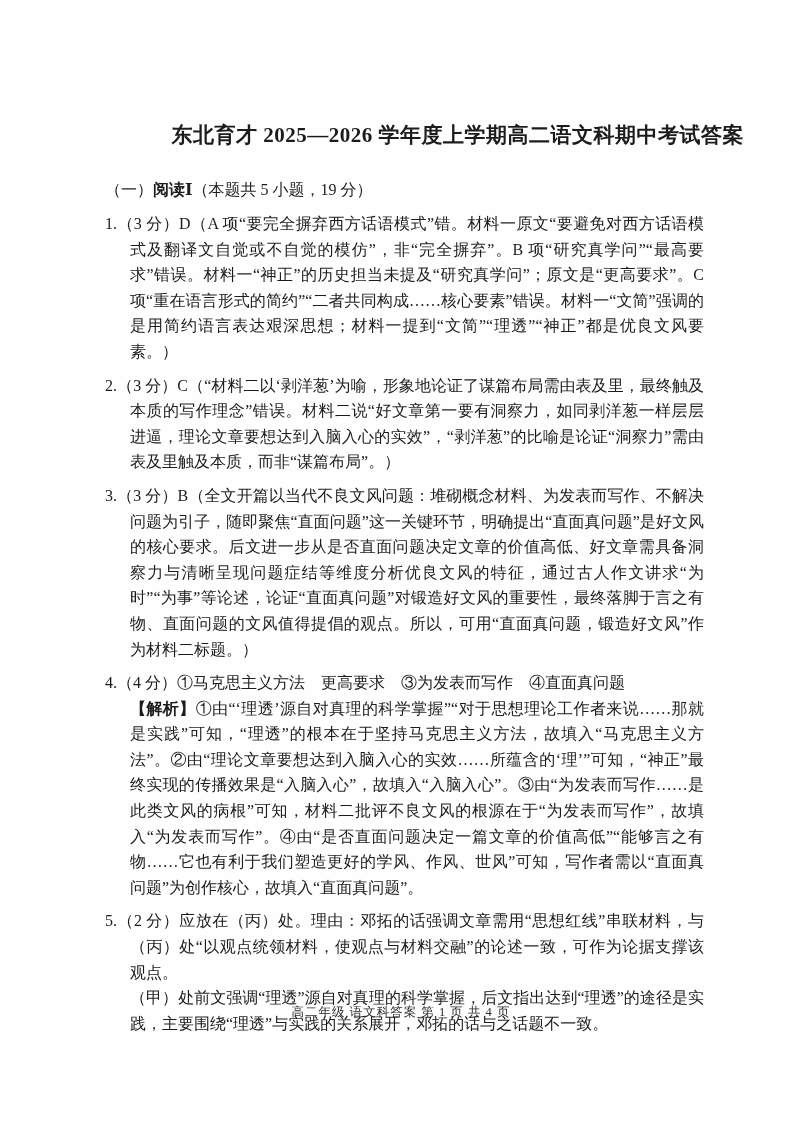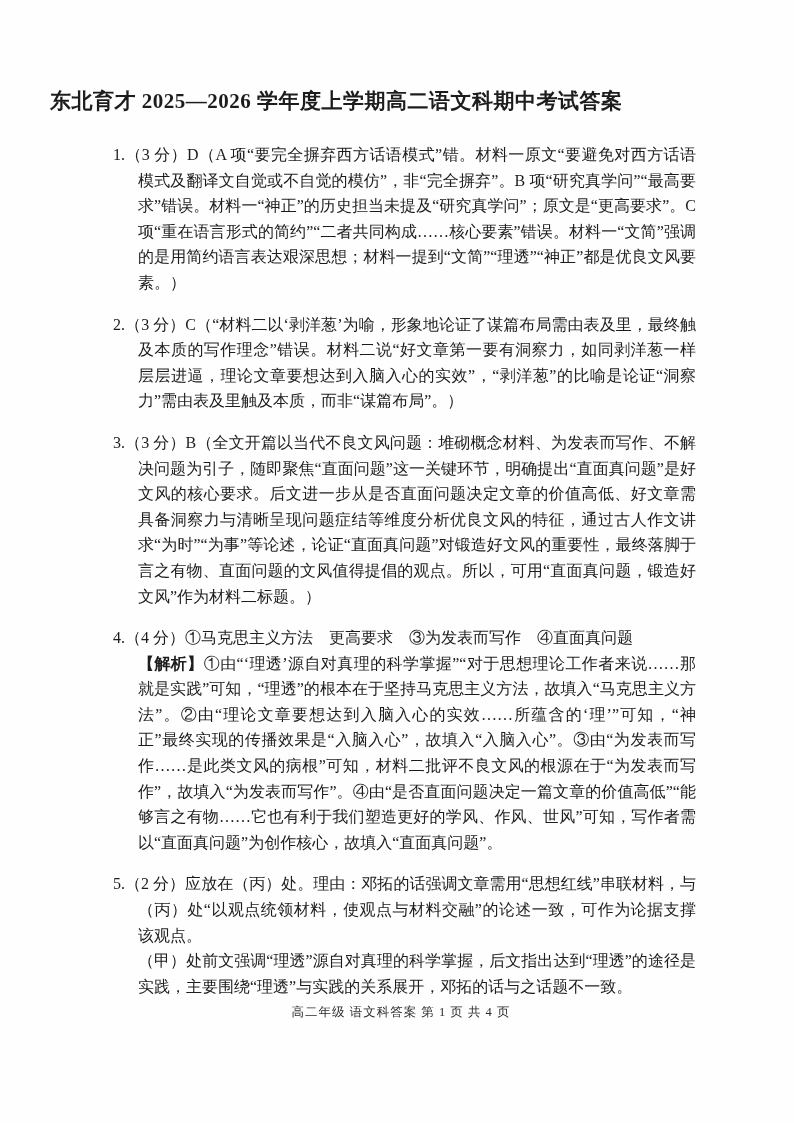--- a/index.html
+++ b/index.html
@@ -13,22 +13,22 @@
     height: 1123px;
     margin: 0 auto;
     background: #fefefe;
     color: #1c1c1c;
     font-family: "Liberation Serif", "DejaVu Serif", serif;
     overflow: hidden;
     box-sizing: border-box;
   }
   .title {
     margin: 0 50px 0 50px;
-    padding-top: 86px;
-    text-align: left;
+    padding-top: 120px;
+    text-align: right;
     font-size: 21px;
     font-weight: bold;
     letter-spacing: 0.5px;
     line-height: 30px;
   }
   .content {
     margin: 26px 82px 0 97px;
     font-size: 16px;
     line-height: 25.6px;
     text-align: justify;
@@ -39,21 +39,21 @@
     margin: 0 0 5px 0;
     line-height: 28px;
   }
   .subsection-heading {
     font-size: 16px;
     font-weight: normal;
     margin: 0 0 6px 8px;
     line-height: 27px;
   }
   .b { font-weight: bold; }
-  .answer { margin: 16px; }
+  .answer { margin: 8px; }
   .answer p { margin: 0; }
   .lead {
     padding-left: 25px;
     text-indent: -25px;
   }
   .analysis {
     padding-left: 25px;
   }
   .footer {
     position: absolute;
@@ -69,20 +69,21 @@
 </head>
 <body>
 
 <div class="page">
 
   <h1 class="title">东北育才 2025—2026 学年度上学期高二语文科期中考试答案</h1>
 
   <div class="content">
 
 
+    <h3 class="subsection-heading"><span>（一）</span><span class="b">阅读Ⅰ</span><span>（本题共 5 小题，19 分）</span></h3>
 
     <div class="answer">
       <p class="lead"><span class="num">1.</span><span>（3 分）</span><span>D（A 项“要完全摒弃西方话语模式”错。材料一原文“要避免对西方话语模式及翻译文自觉或不自觉的模仿”，非“完全摒弃”。B 项“研究真学问”“最高要求”错误。材料一“神正”的历史担当未提及“研究真学问”；原文是“更高要求”。C 项“重在语言形式的简约”“二者共同构成……核心要素”错误。材料一“文简”强调的是用简约语言表达艰深思想；材料一提到“文简”“理透”“神正”都是优良文风要素。）</span></p>
     </div>
 
     <div class="answer">
       <p class="lead"><span class="num">2.</span><span>（3 分）</span><span>C（“材料二以‘剥洋葱’为喻，形象地论证了谋篇布局需由表及里，最终触及本质的写作理念”错误。材料二说“好文章第一要有洞察力，如同剥洋葱一样层层进逼，理论文章要想达到入脑入心的实效”，“剥洋葱”的比喻是论证“洞察力”需由表及里触及本质，而非“谋篇布局”。）</span></p>
     </div>
 
     <div class="answer">

